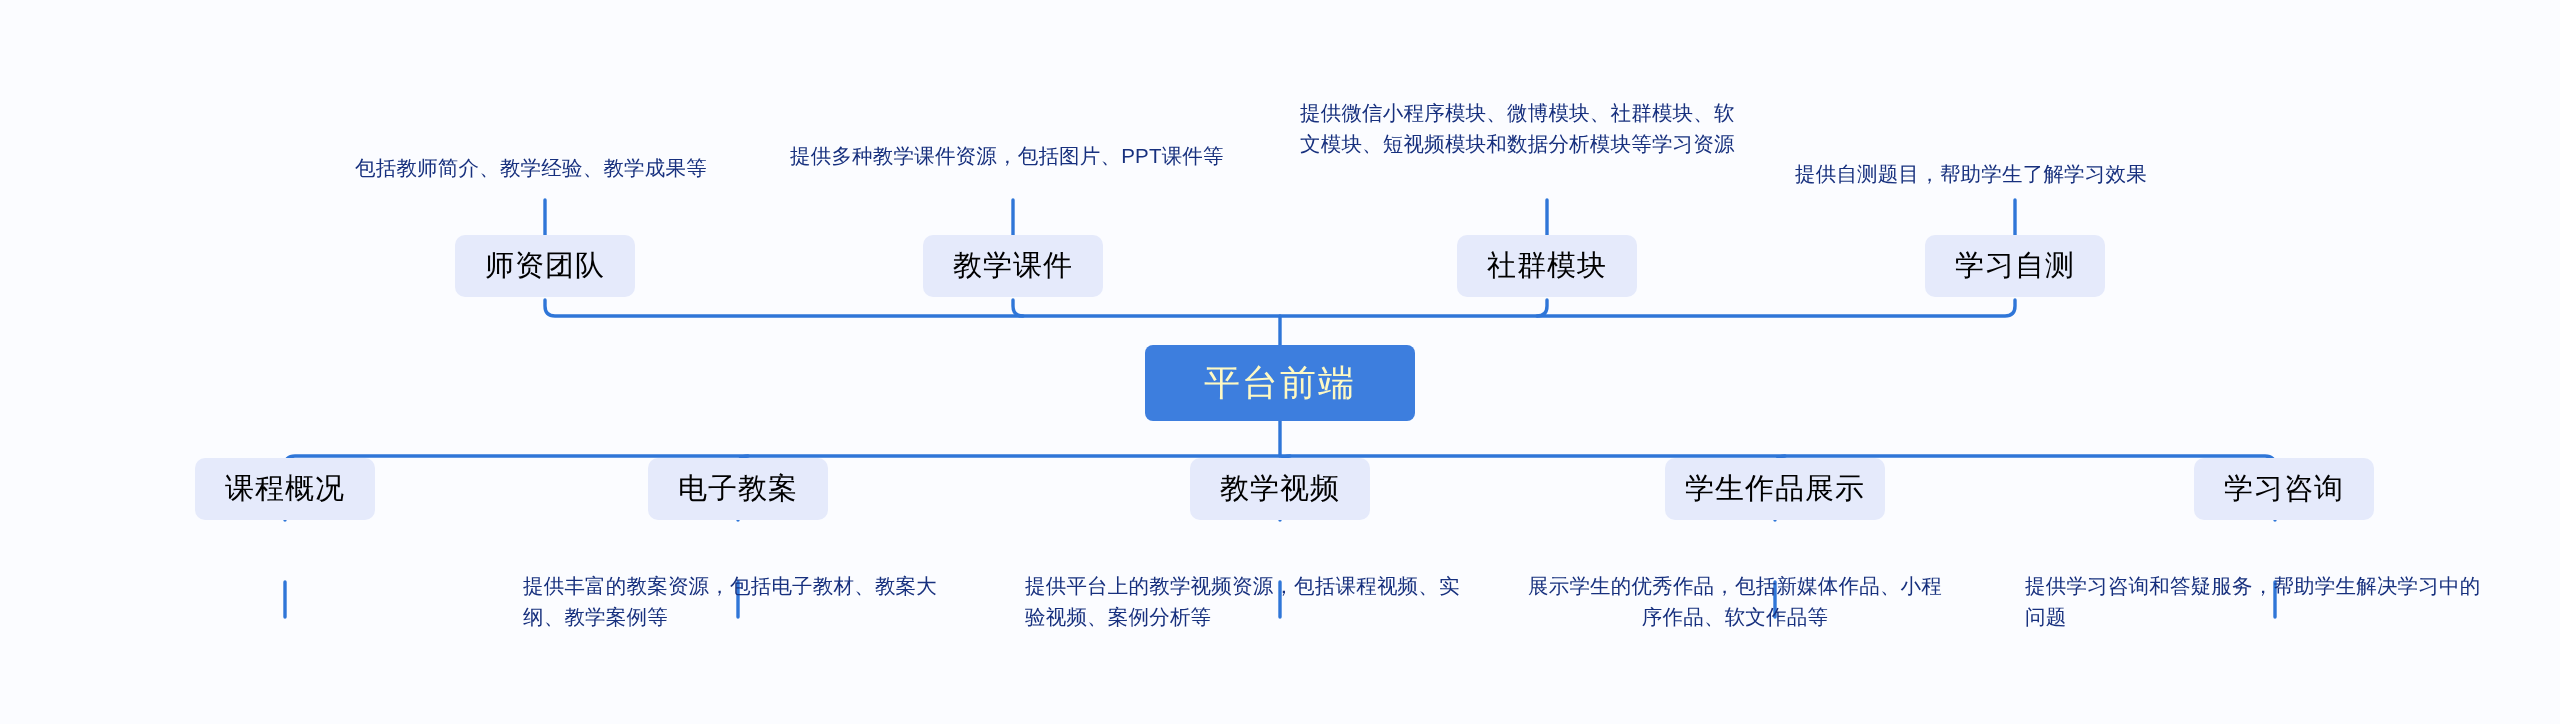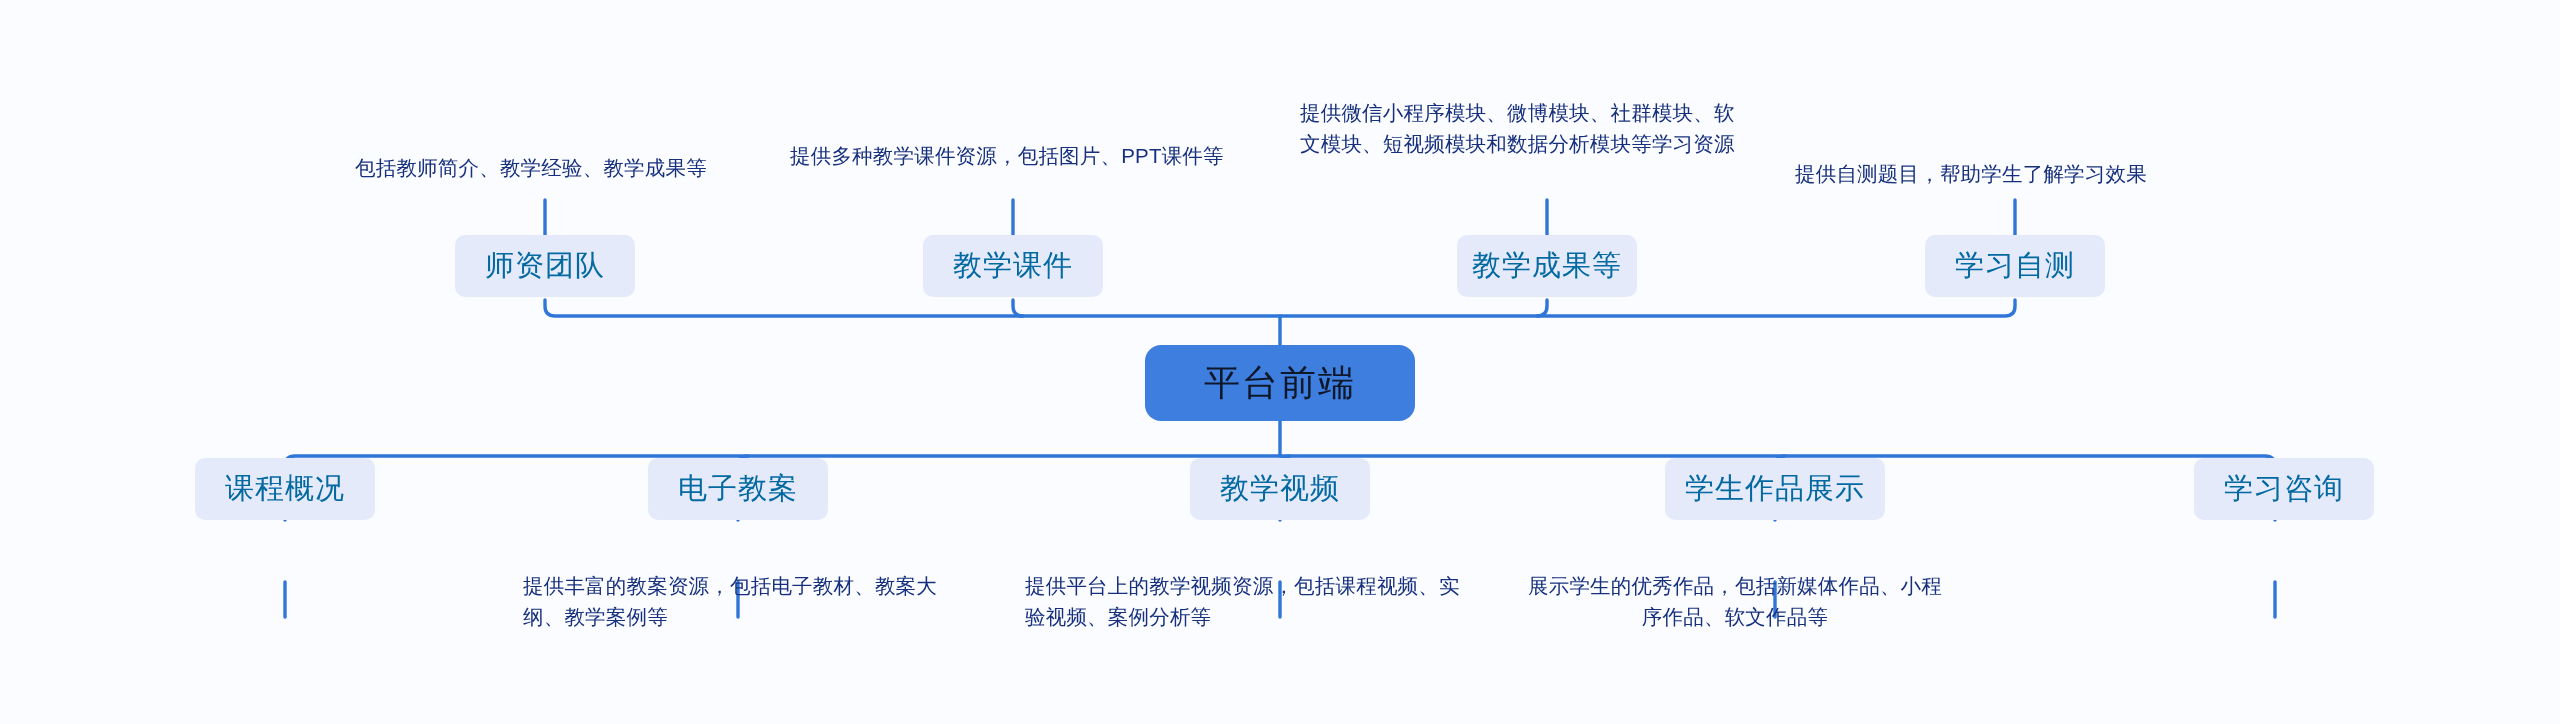--- a/index.html
+++ b/index.html
@@ -18,31 +18,31 @@
   .node{
     position:absolute;
     box-sizing:border-box;
     display:flex;align-items:center;justify-content:center;
     border-radius:10px;
     white-space:nowrap;
     z-index:2;
   }
   .node.child{
     background:#e5eafb;
-    color:#0369a1;
+    color:#000000;
     font-size:29px;
     height:62px;
     letter-spacing:1px;
   }
   .node.root{
     background:#3d7ede;
-    color:#0f172a;
+    color:#fef9c3;
     font-size:36px;
     height:76px;
-    border-radius:16px;
+    border-radius:8px;
     letter-spacing:2px;
   }
 
   .note{
     position:absolute;
     color:#17307e;
     font-size:20.5px;
     line-height:31px;
     letter-spacing:0.2px;
     z-index:2;
@@ -83,28 +83,29 @@
     </g>
   </svg>
 
   <div class="note" style="left:355px;top:152px;width:400px;text-align:left;">包括教师简介、教学经验、教学成果等</div>
   <div class="note" style="left:790px;top:140px;width:440px;text-align:left;">提供多种教学课件资源，包括图片、PPT课件等</div>
   <div class="note" style="left:1300px;top:97px;width:440px;text-align:left;">提供微信小程序模块、微博模块、社群模块、软文模块、短视频模块和数据分析模块等学习资源</div>
   <div class="note" style="left:1795px;top:158px;width:470px;text-align:left;">提供自测题目，帮助学生了解学习效果</div>
 
   <div class="node child" style="left:455px;top:235px;width:180px;">师资团队</div>
   <div class="node child" style="left:923px;top:235px;width:180px;">教学课件</div>
-  <div class="node child" style="left:1457px;top:235px;width:180px;">教学成果等</div>
+  <div class="node child" style="left:1457px;top:235px;width:180px;">社群模块</div>
   <div class="node child" style="left:1925px;top:235px;width:180px;">学习自测</div>
 
   <div class="node root" style="left:1145px;top:345px;width:270px;">平台前端</div>
 
   <div class="node child" style="left:195px;top:458px;width:180px;">课程概况</div>
   <div class="node child" style="left:648px;top:458px;width:180px;">电子教案</div>
   <div class="node child" style="left:1190px;top:458px;width:180px;">教学视频</div>
   <div class="node child" style="left:1665px;top:458px;width:220px;">学生作品展示</div>
   <div class="node child" style="left:2185px;top:458px;width:180px;margin-left:9px;">学习咨询</div>
 
   <div class="note" style="left:523px;top:570px;width:440px;text-align:left;">提供丰富的教案资源，包括电子教材、教案大纲、教学案例等</div>
   <div class="note" style="left:1025px;top:570px;width:440px;text-align:left;">提供平台上的教学视频资源，包括课程视频、实验视频、案例分析等</div>
   <div class="note" style="left:1525px;top:570px;width:420px;text-align:center;">展示学生的优秀作品，包括新媒体作品、小程序作品、软文作品等</div>
+  <div class="note" style="left:2025px;top:570px;width:470px;text-align:left;">提供学习咨询和答疑服务，帮助学生解决学习中的问题</div>
 
 </div>
 
 </body></html>

